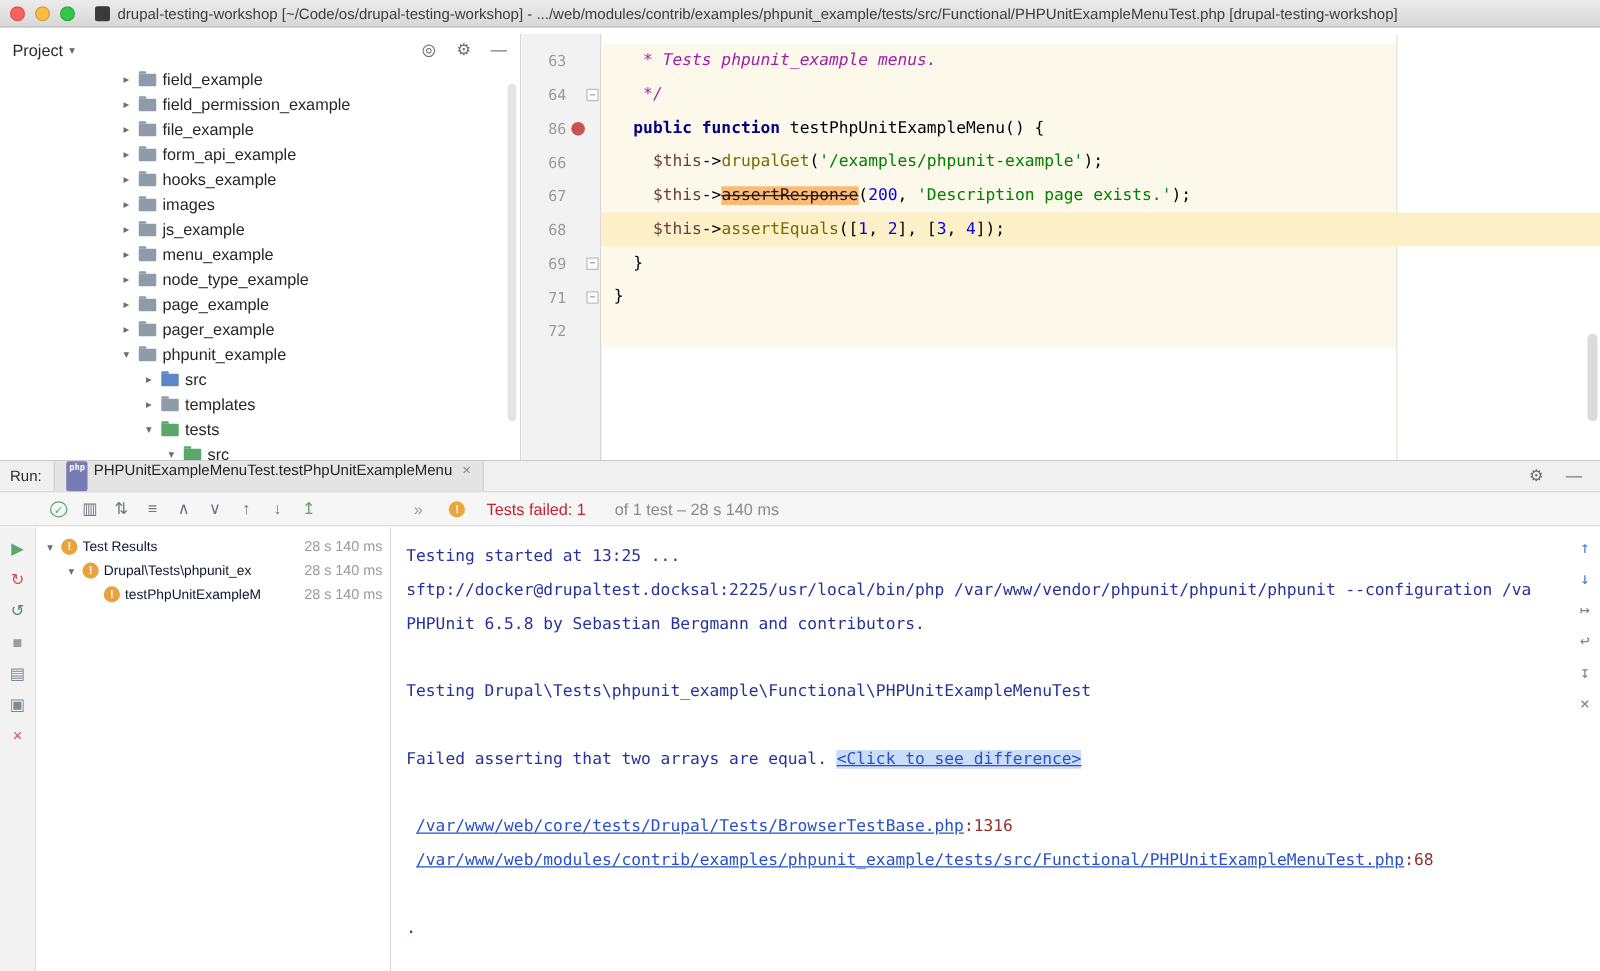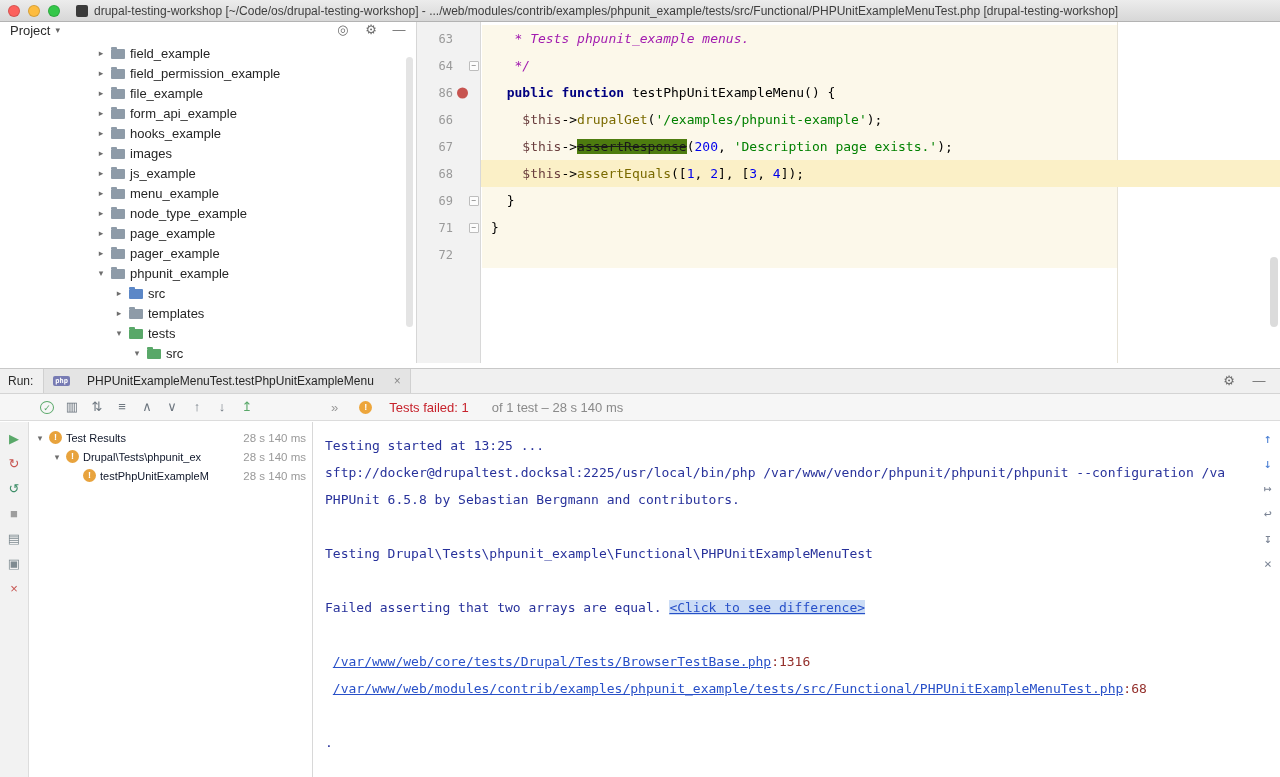--- a/index.html
+++ b/index.html
@@ -10,21 +10,21 @@
   .titlebar{position:absolute;top:0;left:0;width:1280px;height:22px;
     background:linear-gradient(#ECECEC,#D7D7D7);border-bottom:1px solid #B3B3B3;
     display:flex;align-items:center;padding:0 8px;z-index:20}
   .traffic{display:flex;gap:8px;margin-right:16px}
   .light{width:12px;height:12px;border-radius:50%;border:1px solid rgba(0,0,0,.15)}
   .light.red{background:#FC615D}.light.yellow{background:#FDBC40}.light.green{background:#34C749}
   .doc-icon{width:12px;height:12px;background:#3A3A3A;border-radius:2px;margin-right:6px;flex:none}
   .title-text{font-size:12px;color:#3E3E3E;white-space:nowrap;overflow:hidden}
 
   
-  .workspace{position:absolute;top:17px;left:0;width:1280px;height:346px;background:#fff}
+  .workspace{position:absolute;top:27px;left:0;width:1280px;height:346px;background:#fff}
 
   
   .project-panel{position:absolute;left:0;top:0;width:417px;height:100%;background:#fff;
     border-right:1px solid #D6D6D6;overflow:hidden}
   .project-header{height:26px;display:flex;align-items:center;padding:0 10px;color:#2B2B2B}
   .project-header .caret{font-size:9px;color:#666;margin-left:5px}
   .project-header-icons{margin-left:auto;display:flex;gap:14px;color:#6E6E6E;font-size:13px}
   .tree-row{height:20px;display:flex;align-items:center;gap:5px;white-space:nowrap}
   .chevron{width:10px;text-align:center;color:#6E6E6E;font-size:9px;flex:none}
   .folder-icon{width:14px;height:10px;border-radius:1px;position:relative;flex:none;margin-top:2px}
@@ -49,28 +49,28 @@
   .code-text{flex:1;font-family:"DejaVu Sans Mono",monospace;font-size:13px;line-height:27px;
     white-space:pre;padding-left:10px;margin:0}
   .row-hl .code-text{background:#FBF0C7}
   .tk-p{color:#000}
   .tk-k{color:#000080;font-weight:bold}
   .tk-c{color:#a21caf;font-style:italic}
   .tk-s{color:#008000;font-weight:normal}
   .tk-n{color:#0000EB}
   .tk-v{color:#6A3E3E}
   .tk-m{color:#7A6A00}
-  .tk-d{color:#1A1A1A;text-decoration:line-through;background:#4d7c0f}
+  .tk-d{color:#1A1A1A;text-decoration:line-through;background:#fdba74}
   .editor-scrollbar{position:absolute;right:2px;top:240px;width:8px;height:70px;background:#DBDBDB;border-radius:4px}
 
   
   .run-panel{position:absolute;left:0;top:368px;width:1280px;height:409px;background:#fff;border-top:1px solid #C8C8C8}
   .run-tabs{height:25px;background:#F0F0F0;border-bottom:1px solid #D4D4D4;display:flex;align-items:center;padding-left:8px}
   .run-label{font-size:12px;color:#2B2B2B;margin-right:10px}
-  .run-tab{display:flex;align-items:center;gap:17px;height:100%;padding:0 9px;background:#E4E4E4;
+  .run-tab{display:flex;gap:5px;height:100%;padding:0 9px;background:#E4E4E4;
     border-left:1px solid #D0D0D0;border-right:1px solid #D0D0D0;font-size:12px;color:#262626;white-space:nowrap}
   .php-badge{background:#777BB3;color:#fff;font-family:"DejaVu Sans Mono",monospace;font-size:7px;
     font-weight:bold;padding:1px 2px;border-radius:2px;line-height:8px}
   .tab-close{color:#8A8A8A;font-size:12px;margin-left:3px}
   .run-tabs-right{margin-left:auto;display:flex;gap:16px;padding-right:14px;font-size:13px;color:#6E6E6E}
 
   .run-toolbar{height:27px;background:#F6F6F6;border-bottom:1px solid #DCDCDC;display:flex;align-items:center;
     padding-left:40px;gap:11px;font-size:13px}
   .ibtn{display:inline-block;min-width:14px;text-align:center;cursor:default;line-height:14px}
   .circled{border:1px solid #59A869;border-radius:50%;width:13px;height:13px;font-size:9px;line-height:12px}

